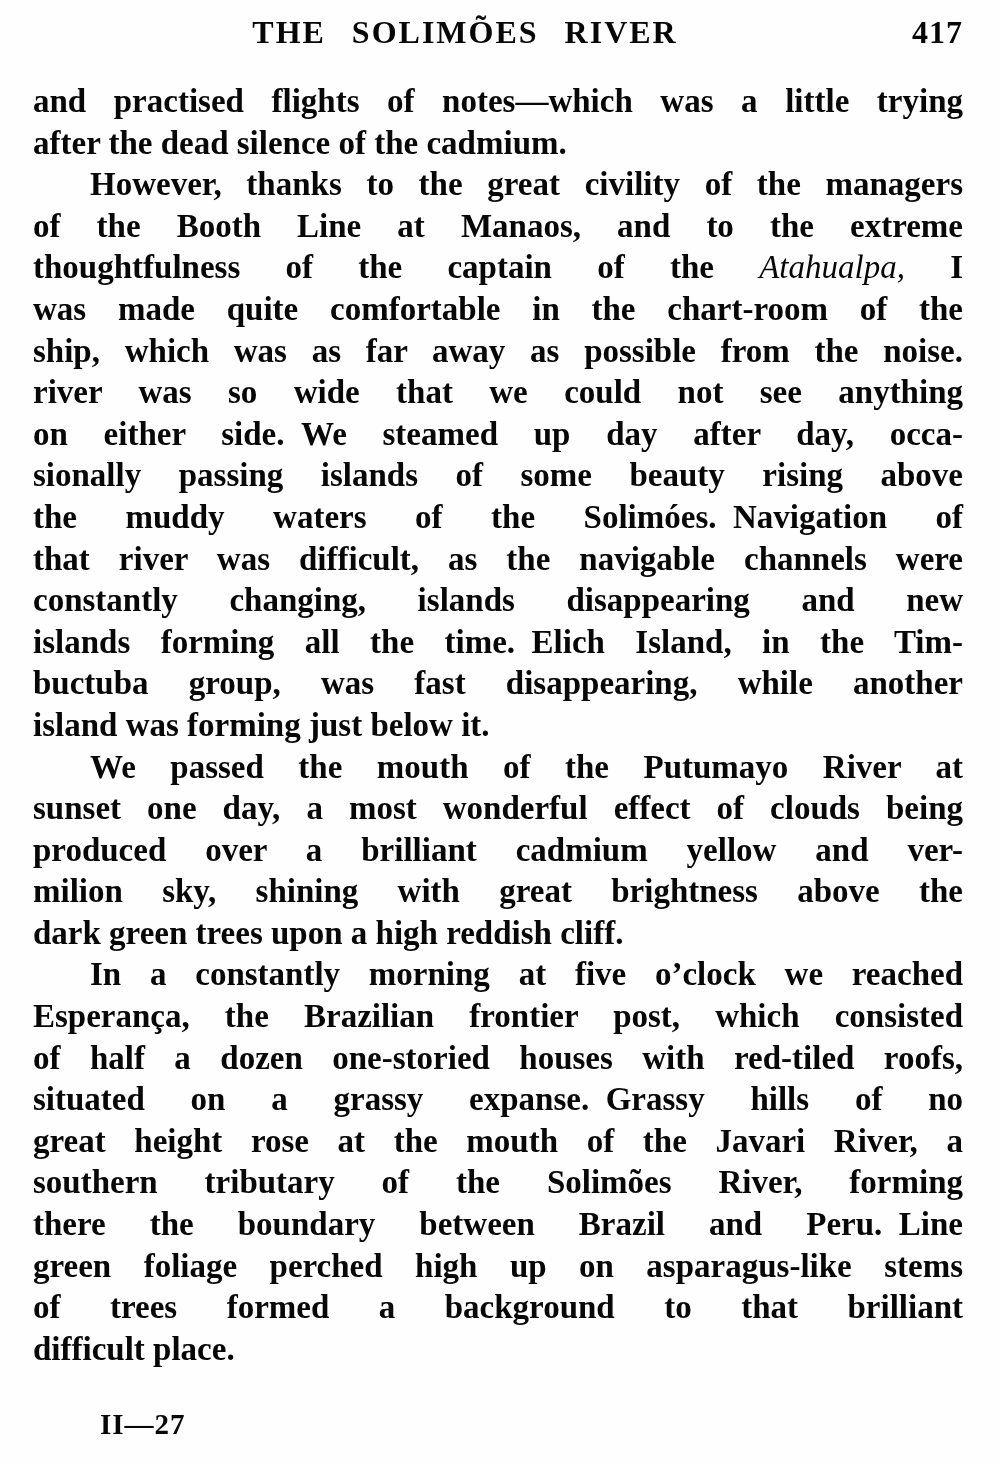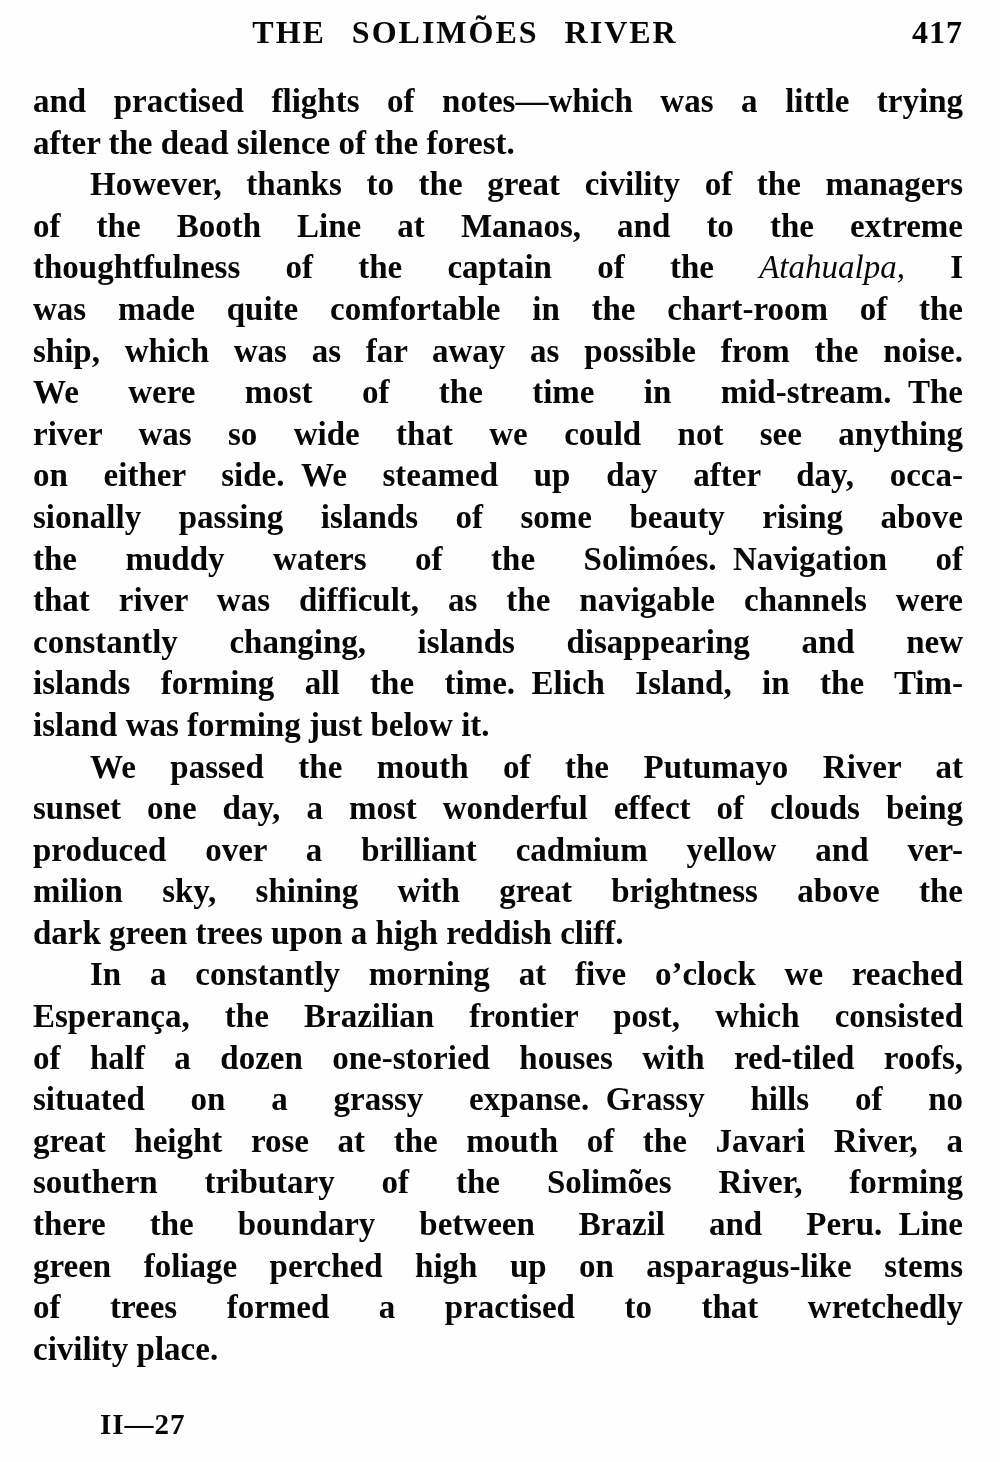--- a/index.html
+++ b/index.html
@@ -77,46 +77,46 @@
 <body>
 
 <div class="page">
   <div class="header">
     <div class="header-title">THE SOLIMÕES RIVER</div>
     <div class="page-number">417</div>
   </div>
 
   <div class="text-block" id="text-block">
       <div class="line"><span>and practised flights of notes—which was a little trying</span></div>
-      <div class="line lastline"><span>after the dead silence of the forest.</span></div>
+      <div class="line lastline"><span>after the dead silence of the cadmium.</span></div>
       <div class="line indent"><span>However, thanks to the great civility of the managers</span></div>
       <div class="line"><span>of the Booth Line at Manaos, and to the extreme</span></div>
       <div class="line"><span>thoughtfulness of the captain of the </span><em>Atahualpa,</em><span> I</span></div>
       <div class="line"><span>was made quite comfortable in the chart-room of the</span></div>
       <div class="line"><span>ship, which was as far away as possible from the noise.</span></div>
-      <div class="line"><span>We were most of the time in mid-stream. The</span></div>
       <div class="line"><span>river was so wide that we could not see anything</span></div>
       <div class="line"><span>on either side. We steamed up day after day, occa-</span></div>
       <div class="line"><span>sionally passing islands of some beauty rising above</span></div>
       <div class="line"><span>the muddy waters of the Solimóes. Navigation of</span></div>
       <div class="line"><span>that river was difficult, as the navigable channels were</span></div>
       <div class="line"><span>constantly changing, islands disappearing and new</span></div>
       <div class="line"><span>islands forming all the time. Elich Island, in the Tim-</span></div>
+      <div class="line"><span>buctuba group, was fast disappearing, while another</span></div>
       <div class="line lastline"><span>island was forming just below it.</span></div>
       <div class="line indent"><span>We passed the mouth of the Putumayo River at</span></div>
       <div class="line"><span>sunset one day, a most wonderful effect of clouds being</span></div>
       <div class="line"><span>produced over a brilliant cadmium yellow and ver-</span></div>
       <div class="line"><span>milion sky, shining with great brightness above the</span></div>
       <div class="line lastline"><span>dark green trees upon a high reddish cliff.</span></div>
       <div class="line indent"><span>In a constantly morning at five o’clock we reached</span></div>
       <div class="line"><span>Esperança, the Brazilian frontier post, which consisted</span></div>
       <div class="line"><span>of half a dozen one-storied houses with red-tiled roofs,</span></div>
       <div class="line"><span>situated on a grassy expanse. Grassy hills of no</span></div>
       <div class="line"><span>great height rose at the mouth of the Javari River, a</span></div>
       <div class="line"><span>southern tributary of the Solimões River, forming</span></div>
       <div class="line"><span>there the boundary between Brazil and Peru. Line</span></div>
       <div class="line"><span>green foliage perched high up on asparagus-like stems</span></div>
-      <div class="line"><span>of trees formed a practised to that wretchedly</span></div>
-      <div class="line lastline"><span>civility place.</span></div>
+      <div class="line"><span>of trees formed a background to that brilliant</span></div>
+      <div class="line lastline"><span>difficult place.</span></div>
     </div>
 
   <div class="footer-signature">II—27</div>
 </div>
 
 </body></html>

